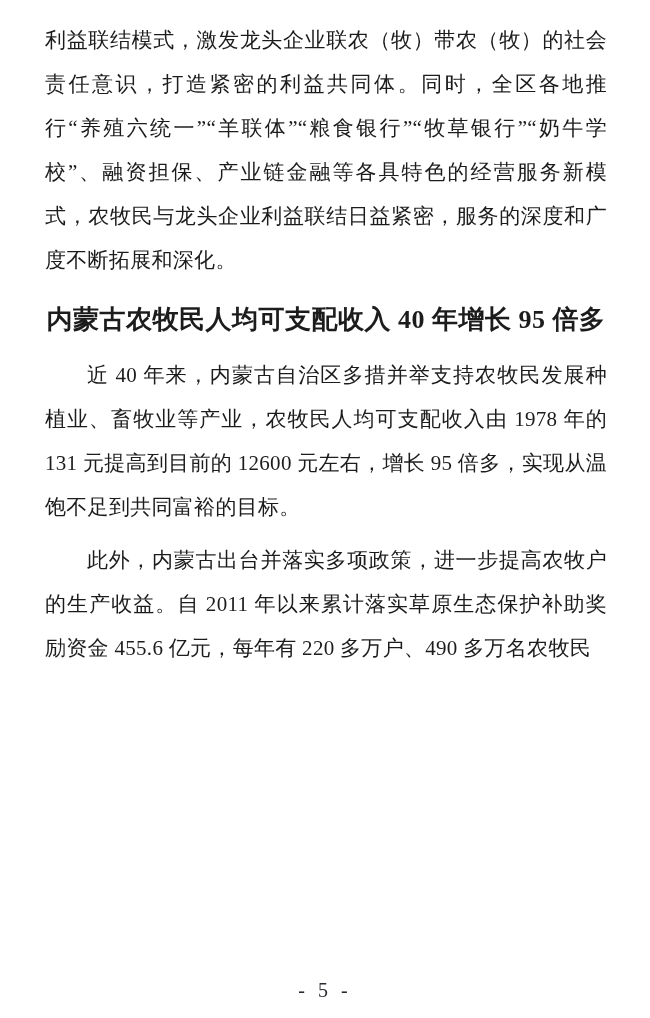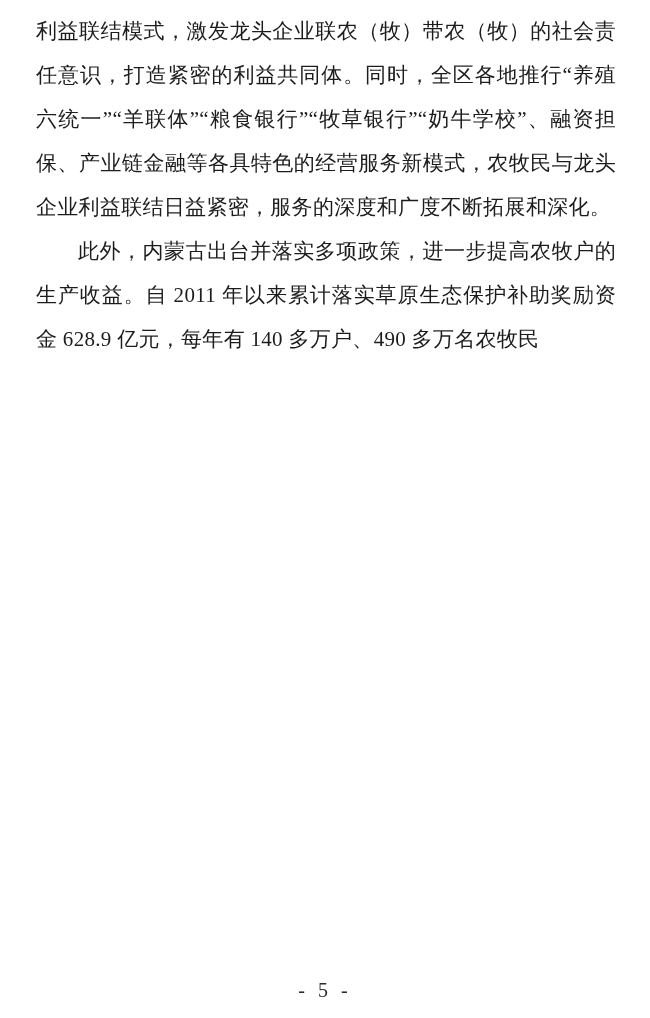--- a/index.html
+++ b/index.html
@@ -14,21 +14,21 @@
     background: #ffffff;
     overflow: hidden;
     box-sizing: border-box;
     font-family: "Liberation Serif", "DejaVu Serif", serif;
     color: #1c1c1c;
   }
   .doc-body {
     padding: 9px 34px 0 36px;
   }
   .para {
-    margin: 0;
+    margin: 9px;
     font-size: 21px;
     line-height: 44px;
     text-align: justify;
     text-justify: inter-character;
     letter-spacing: 0.3px;
   }
   .para.indent {
     text-indent: 2em;
   }
   .source-attrib {
@@ -55,21 +55,23 @@
   }
 </style>
 </head>
 <body>
 
 <div class="doc-page">
   <div class="doc-body">
 
     <p class="para"><span>利益联结模式，激发龙头企业联农（牧）带农（牧）的社会责任意识，打造紧密的利益共同体。同时，全区各地推行“养殖六统一”“羊联体”“粮食银行”“牧草银行”“奶牛学校”、融资担保、产业链金融等各具特色的经营服务新模式，农牧民与龙头企业利益联结日益紧密，服务的深度和广度不断拓展和深化。</span></p>
 
+    <h1 class="article-title">内蒙古农牧民人均可支配收入 40 年增长 95 倍多</h1>
+
+    <p class="para indent">近 40 年来，内蒙古自治区多措并举支持农牧民发展种植业、畜牧业等产业，农牧民人均可支配收入由 1978 年的 131 元提高到目前的 12600 元左右，增长 95 倍多，实现从温饱不足到共同富裕的目标。</p>
 
 
-
-    <p class="para indent">此外，内蒙古出台并落实多项政策，进一步提高农牧户的生产收益。自 2011 年以来累计落实草原生态保护补助奖励资金 628.9 亿元，每年有 140 多万户、490 多万名农牧民</p>
+    <p class="para indent">此外，内蒙古出台并落实多项政策，进一步提高农牧户的生产收益。自 2011 年以来累计落实草原生态保护补助奖励资金 455.6 亿元，每年有 220 多万户、490 多万名农牧民</p>
 
   </div>
 
   <div class="page-footer">- 5 -</div>
 </div>
 
 </body></html>

